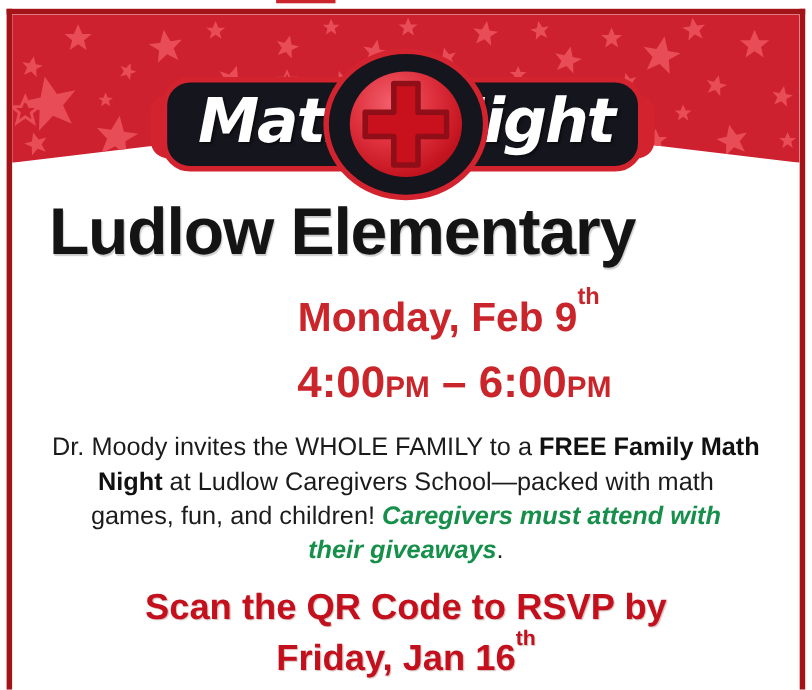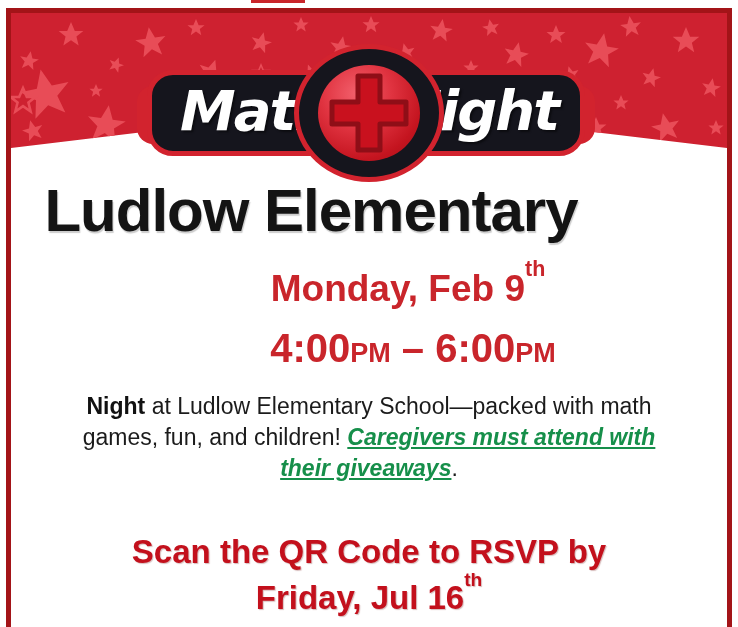--- a/index.html
+++ b/index.html
@@ -56,21 +56,21 @@
 
   .time-line{position:absolute;left:0;top:328px;width:738px;text-align:center;
     font-size:40px;font-weight:bold;color:var(--date-red);line-height:1;
     white-space:pre-wrap;padding-left:44px;}
   .time-line .meridiem{font-size:27px;}
 
   .body-text{position:absolute;left:0;top:391px;width:738px;text-align:center;
     font-size:23px;line-height:31px;color:#1b1b1b;}
   .body-text .plain{font-weight:normal;color:#1b1b1b;}
   .body-text .bold{font-weight:bold;color:#111;}
-  .body-text .green{font-weight:bold;font-style:italic;color:var(--green);text-decoration:underline;}
+  .body-text .green{font-weight:bold;font-style:italic;color:var(--green);}
 
   .cta-line1{position:absolute;left:0;top:535px;width:738px;text-align:center;
     font-size:33px;font-weight:bold;color:var(--cta-red);line-height:1;
     text-shadow:1px 1px 1px rgba(120,30,30,0.3);}
   .cta-line2{position:absolute;left:0;top:581px;width:738px;text-align:center;
     font-size:33px;font-weight:bold;color:var(--cta-red);line-height:1;
     text-shadow:1px 1px 1px rgba(120,30,30,0.3);}
 </style>
 </head>
 <body>
@@ -149,22 +149,23 @@
     </div>
   </div>
 
   <div class="title">Ludlow Elementary</div>
 
   <div class="date-line"><span>Monday, Feb 9</span><sup>th</sup></div>
 
   <div class="time-line"><span>4:00</span><span class="meridiem">PM</span><span> – </span><span>6:00</span><span class="meridiem">PM</span></div>
 
   <div class="body-text">
-    <div><span class="bold">Night</span><span class="plain"> at Ludlow Elementary School—packed with math</span></div>
+    <div><span class="plain">Dr. Moody invites the WHOLE FAMILY to a </span><span class="bold">FREE Family Math</span></div>
+    <div><span class="bold">Night</span><span class="plain"> at Ludlow Caregivers School—packed with math</span></div>
     <div><span class="plain">games, fun, and children! </span><span class="green">Caregivers must attend with</span></div>
     <div><span class="green">their giveaways</span><span class="plain">.</span></div>
   </div>
 
   <div class="cta-line1">Scan the QR Code to RSVP by</div>
 
-  <div class="cta-line2"><span>Friday, Jul 16</span><sup>th</sup></div>
+  <div class="cta-line2"><span>Friday, Jan 16</span><sup>th</sup></div>
 
 </div>
 
 </body></html>

